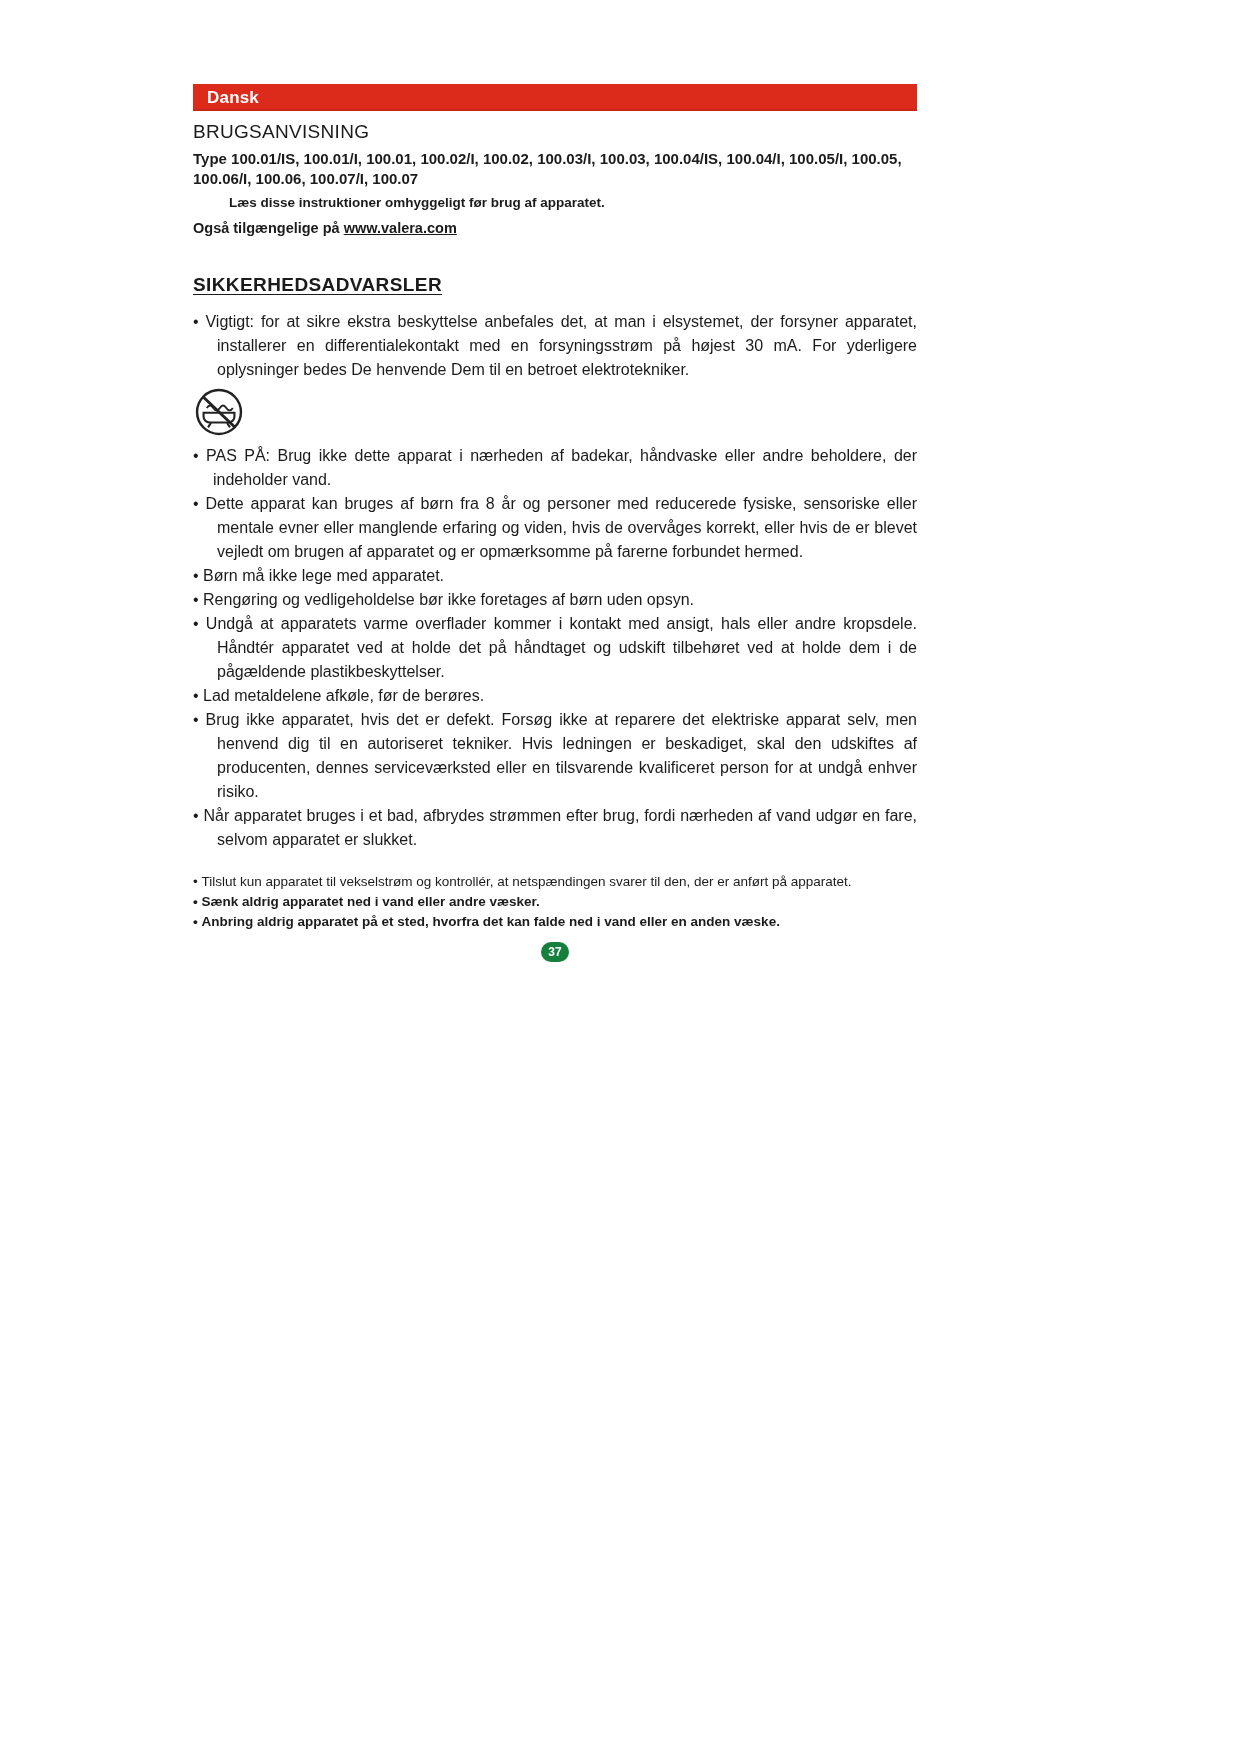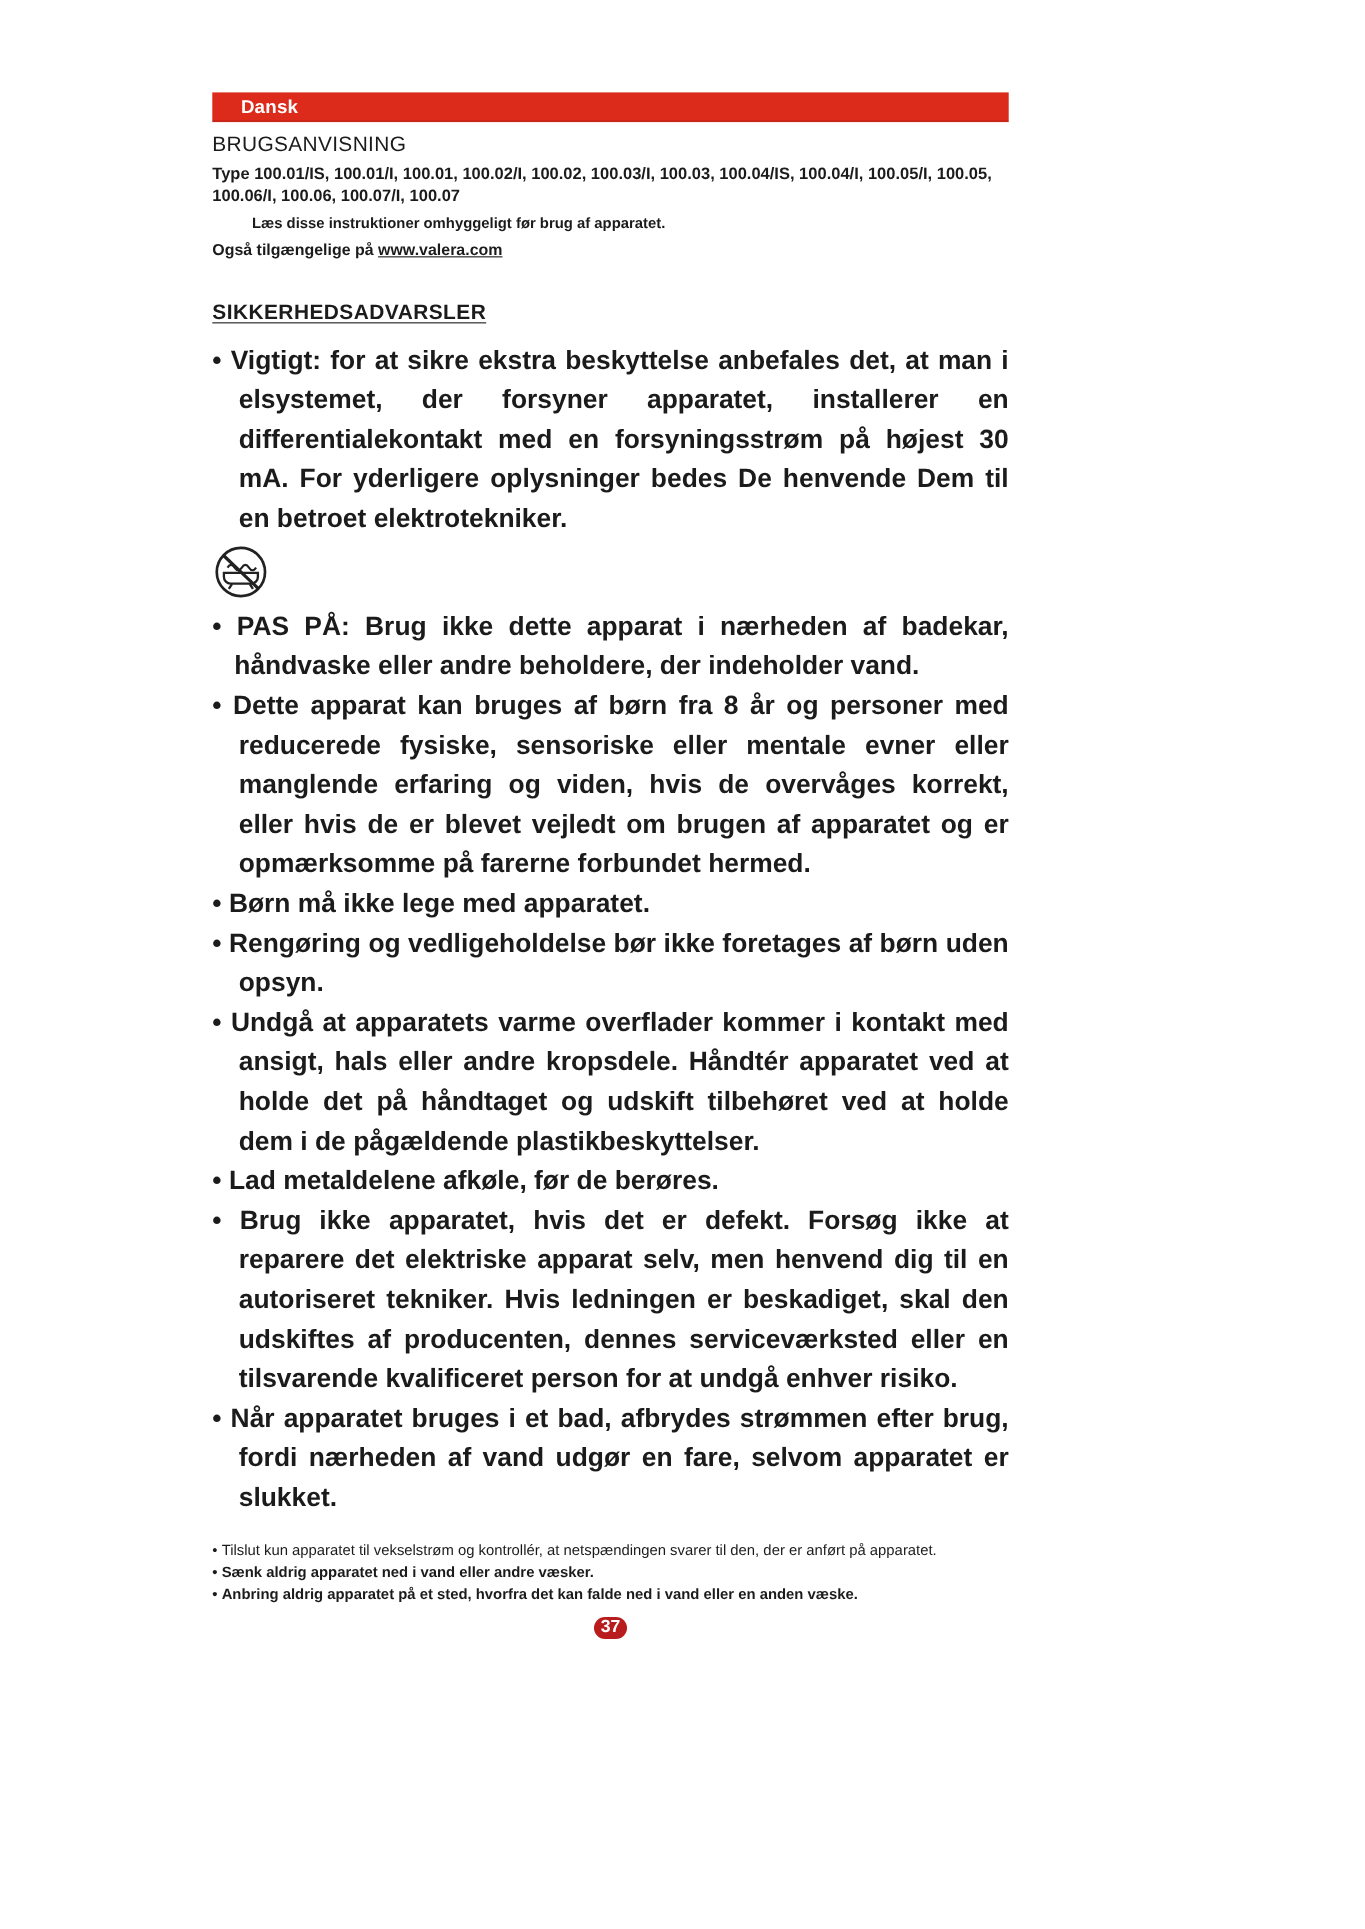--- a/index.html
+++ b/index.html
@@ -14,21 +14,21 @@
     position:absolute;
     left:193px; top:84px;
     width:724px;
   }
   
   .lang-bar{
     background:#dc2a1b;
     height:27px;
     display:flex;
     align-items:center;
-    padding-left:26px;
+    padding-left:14px;
     box-shadow:inset 0 -2px 0 rgba(0,0,0,0.08);
   }
   .lang-bar span{
     color:#ffffff;
     font-weight:bold;
     font-size:17px;
     letter-spacing:0.2px;
   }
   
   .title{
@@ -65,26 +65,25 @@
     text-decoration:underline;
     text-underline-offset:3px;
     margin-top:38px;
     letter-spacing:0.4px;
   }
   
   .warnings{
     margin-top:14px;
   }
   .warn{
-    font-size:24px;
+    font-size:16px;
     line-height:1.5;
     text-align:justify;
     padding-left:24px;
     text-indent:-24px;
-    font-weight:bold;
   }
   .warn::before{
     content:"\2022\00a0";
   }
   
   .warn-icon-row{
     display:flex;
     align-items:flex-start;
     flex-direction:column;
   }
@@ -113,24 +112,24 @@
   }
   .fn.bold{font-weight:bold;}
   
   .pageno-wrap{
     margin-top:10px;
     text-align:center;
   }
   .pageno{
     display:inline-block;
     min-width:16px;
-    background:#b91c1c;
+    background:#15803d;
     color:#ffffff;
     font-weight:bold;
-    font-size:16px;
+    font-size:12px;
     line-height:20px;
     padding:0 6px;
     border-radius:12px;
   }
 </style>
 </head>
 <body>
 
 <div class="page">
 

